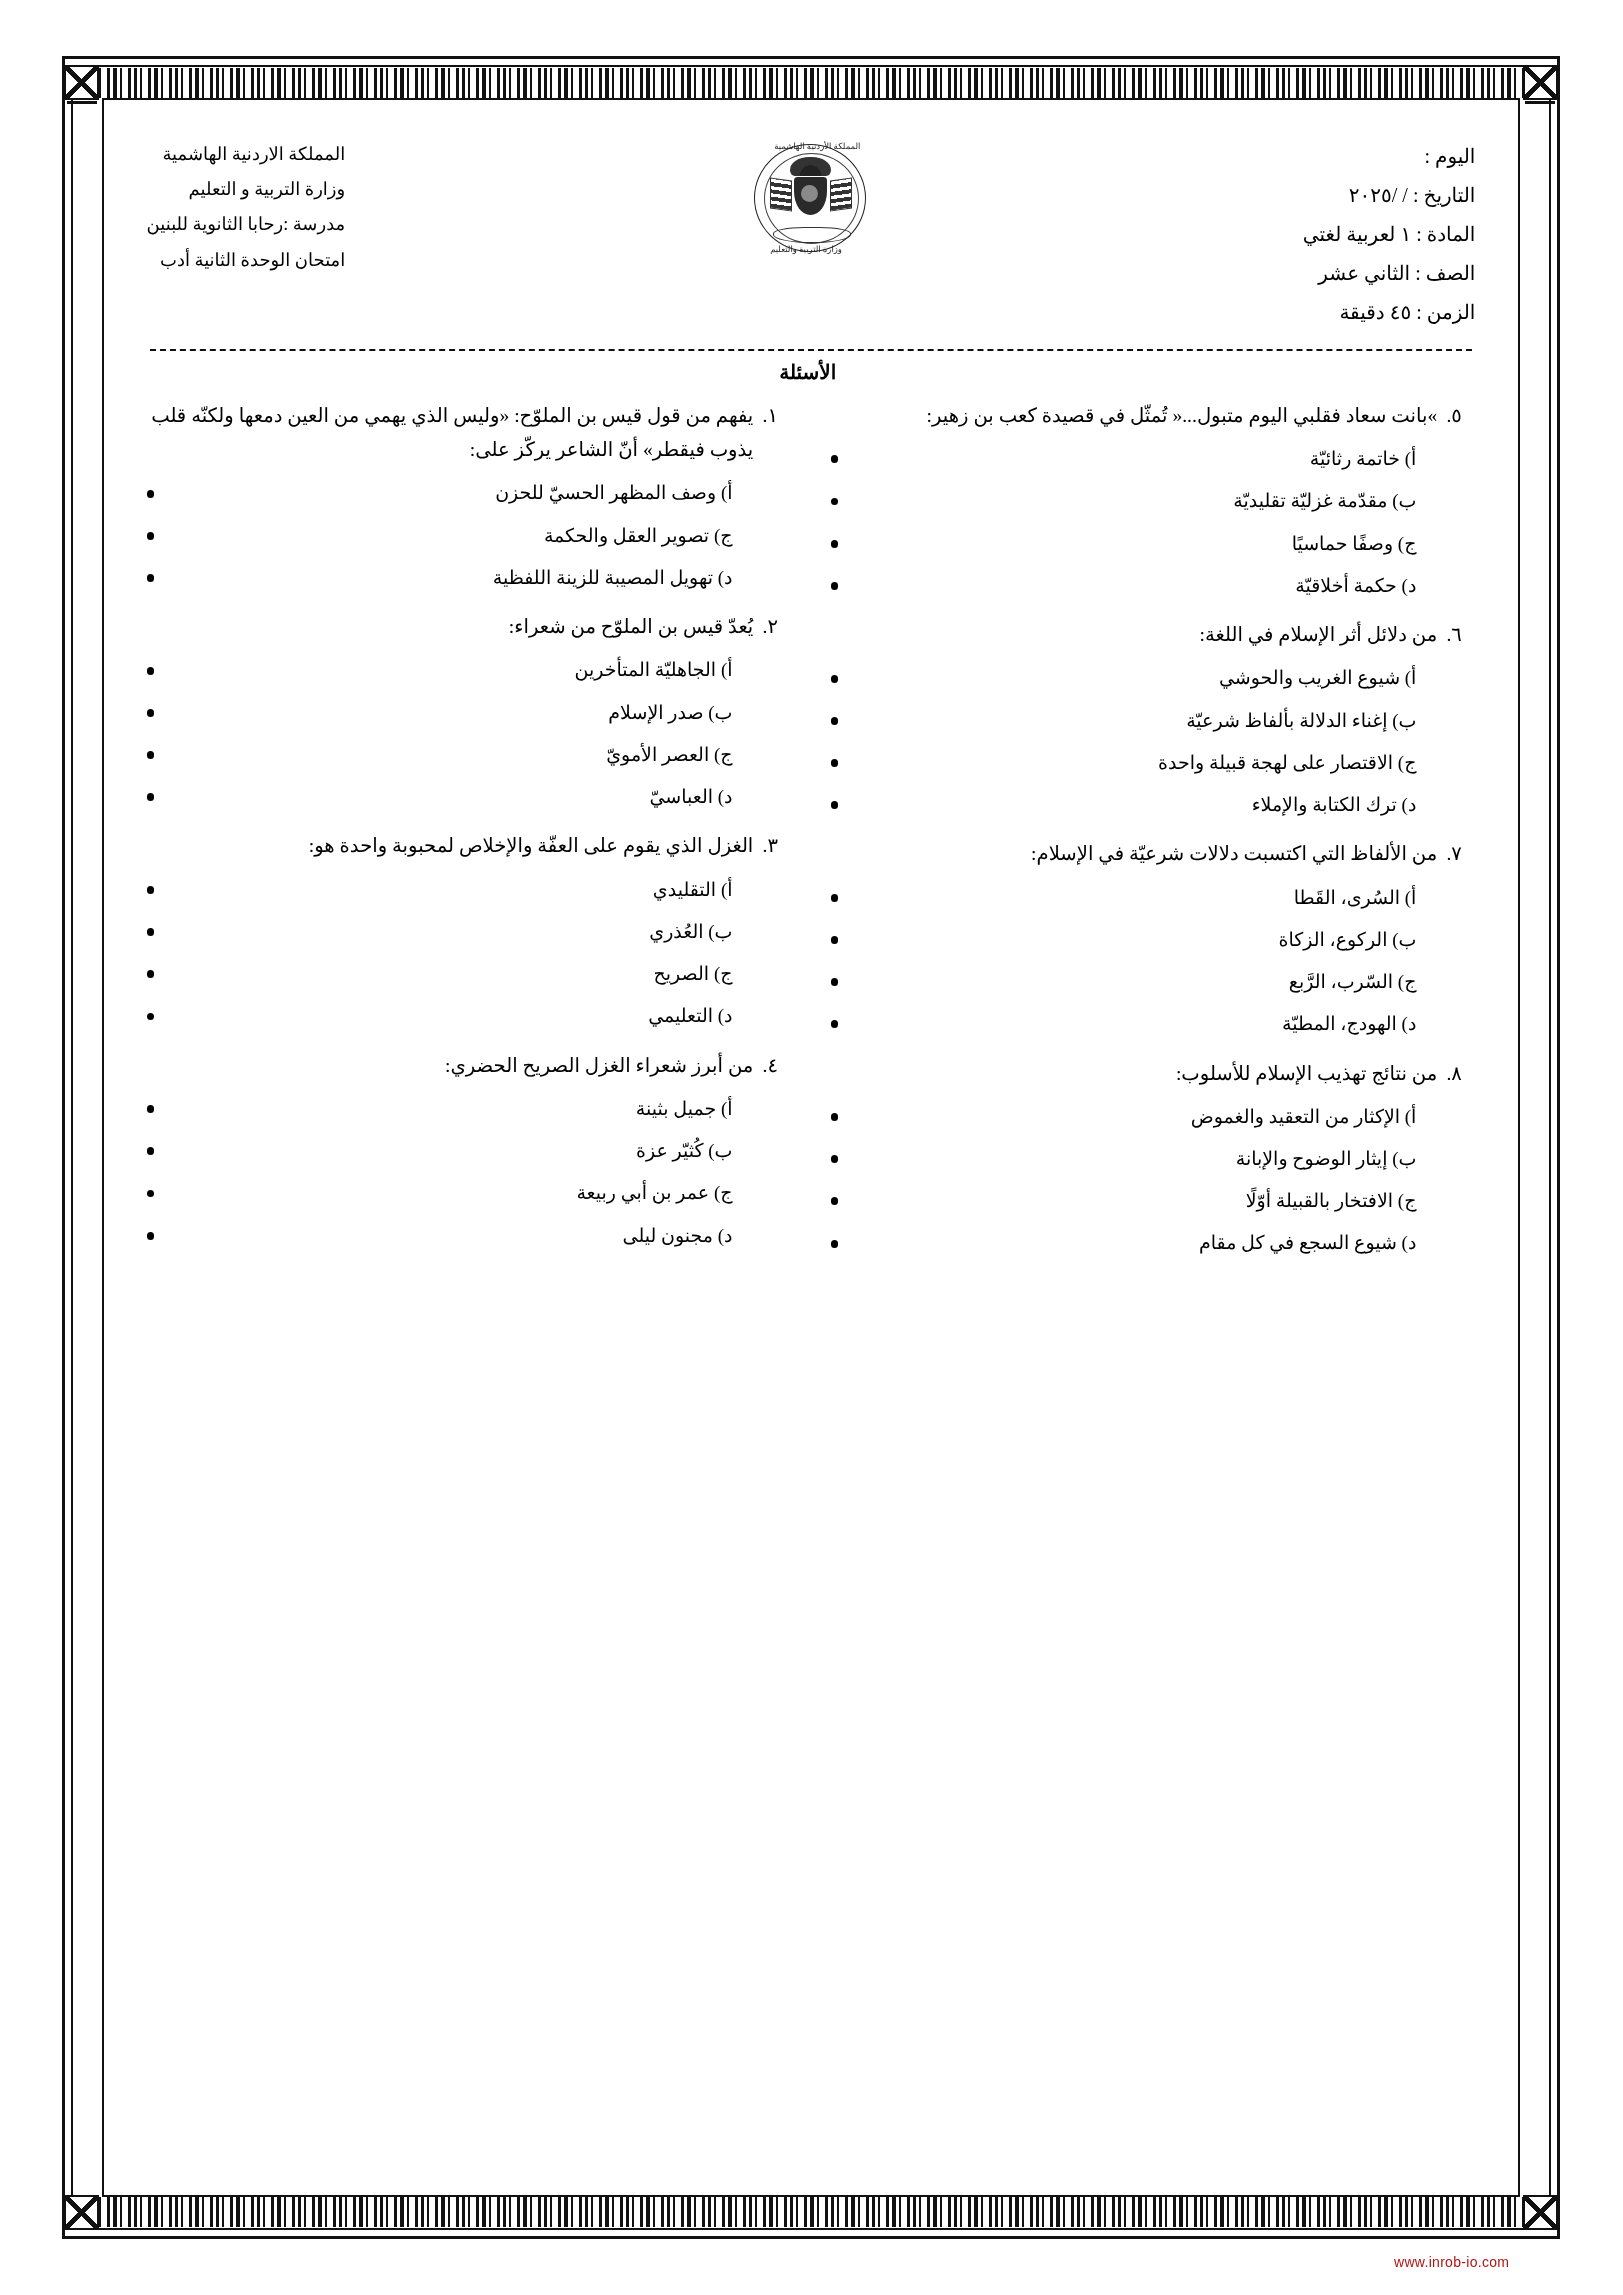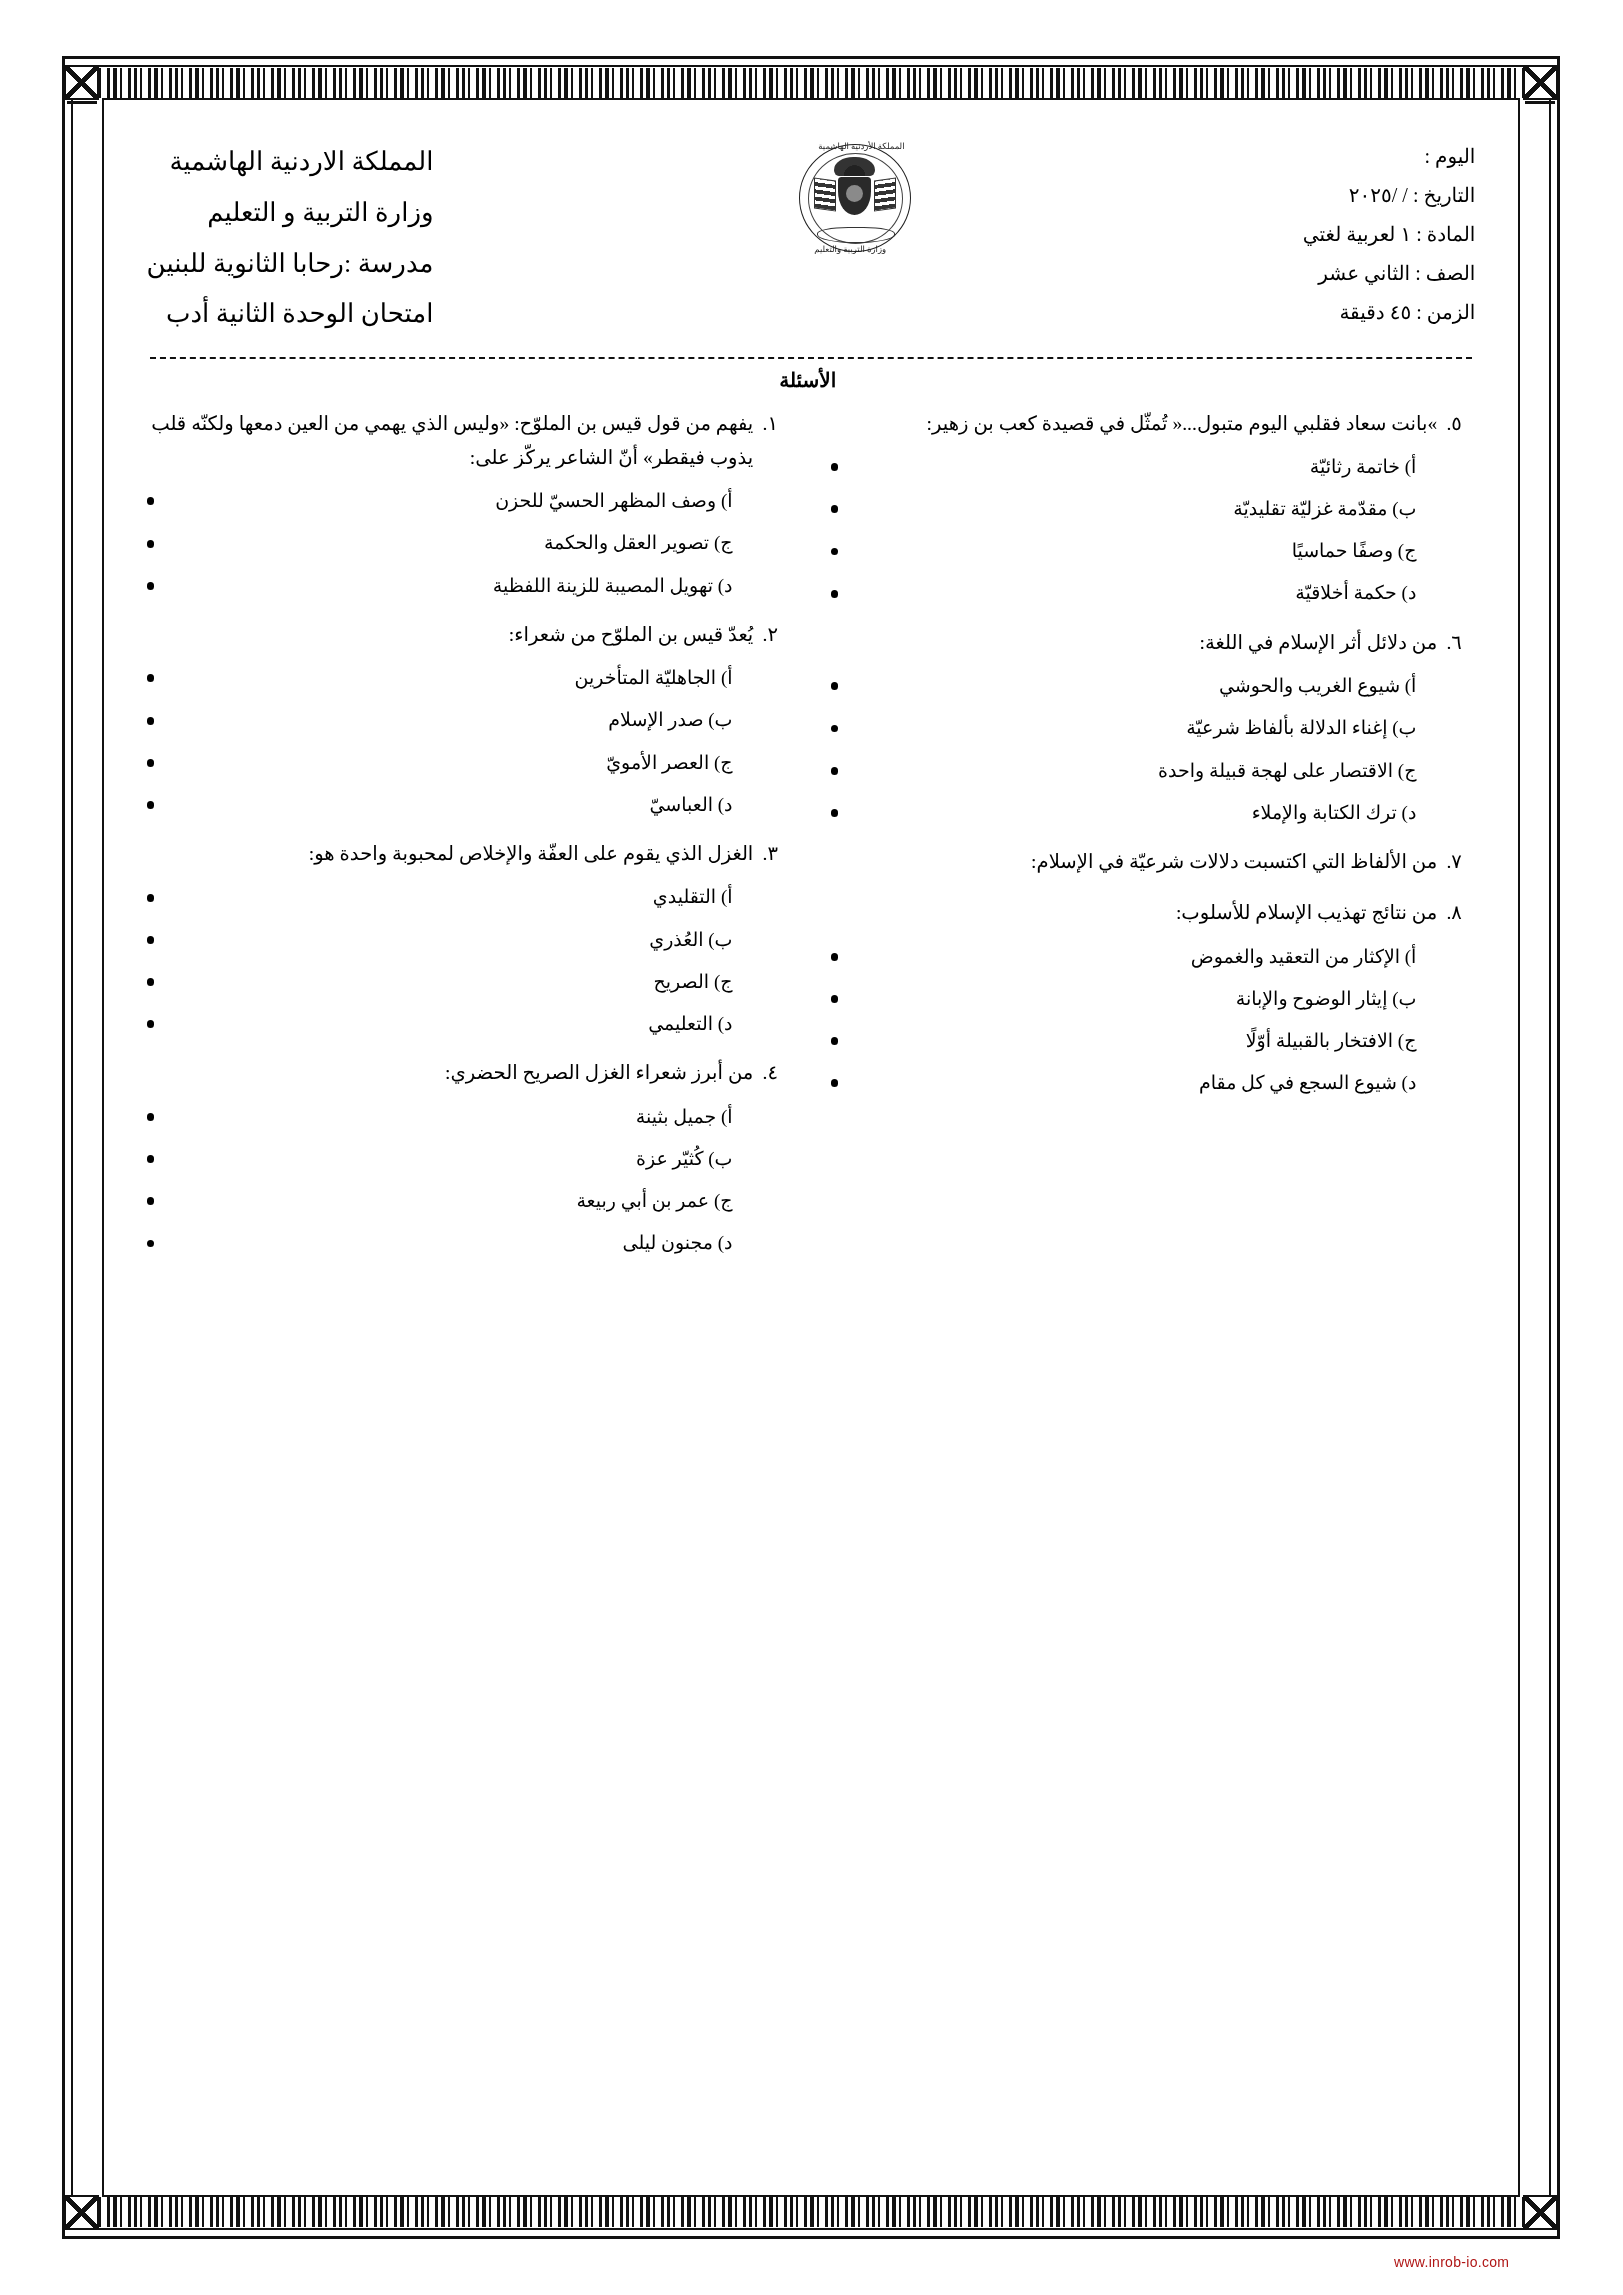--- a/index.html
+++ b/index.html
@@ -110,21 +110,21 @@
 
   .header {
     display: flex;
     flex-direction: row;
     align-items: flex-start;
     justify-content: space-between;
     gap: 6.5px;
   }
   .school-block {
     text-align: right;
-    font-size: 26px;
+    font-size: 18px;
     line-height: 1.95;
     white-space: nowrap;
     padding-top: 2.6px;
   }
   .logo-block {
     width: 137px;
     display: flex;
     justify-content: center;
     align-items: center;
     padding-top: 5.2px;
@@ -410,20 +410,38 @@
               <span class="bullet"></span>
             </li>
           </ul>
         </div>
 
         <div class="q">
           <div class="q-head">
             <span class="q-num">٧.</span>
             <span class="q-text">من الألفاظ التي اكتسبت دلالات شرعيّة في الإسلام:</span>
           </div>
+          <ul class="opts">
+            <li class="opt">
+              <span class="opt-text">أ) السُرى، القَطا</span>
+              <span class="bullet"></span>
+            </li>
+            <li class="opt">
+              <span class="opt-text">ب) الركوع، الزكاة</span>
+              <span class="bullet"></span>
+            </li>
+            <li class="opt">
+              <span class="opt-text">ج) السّرب، الرَّبع</span>
+              <span class="bullet"></span>
+            </li>
+            <li class="opt">
+              <span class="opt-text">د) الهودج، المطيّة</span>
+              <span class="bullet"></span>
+            </li>
+          </ul>
         </div>
 
         <div class="q">
           <div class="q-head">
             <span class="q-num">٨.</span>
             <span class="q-text">من نتائج تهذيب الإسلام للأسلوب:</span>
           </div>
           <ul class="opts">
             <li class="opt">
               <span class="opt-text">أ) الإكثار من التعقيد والغموض</span>

